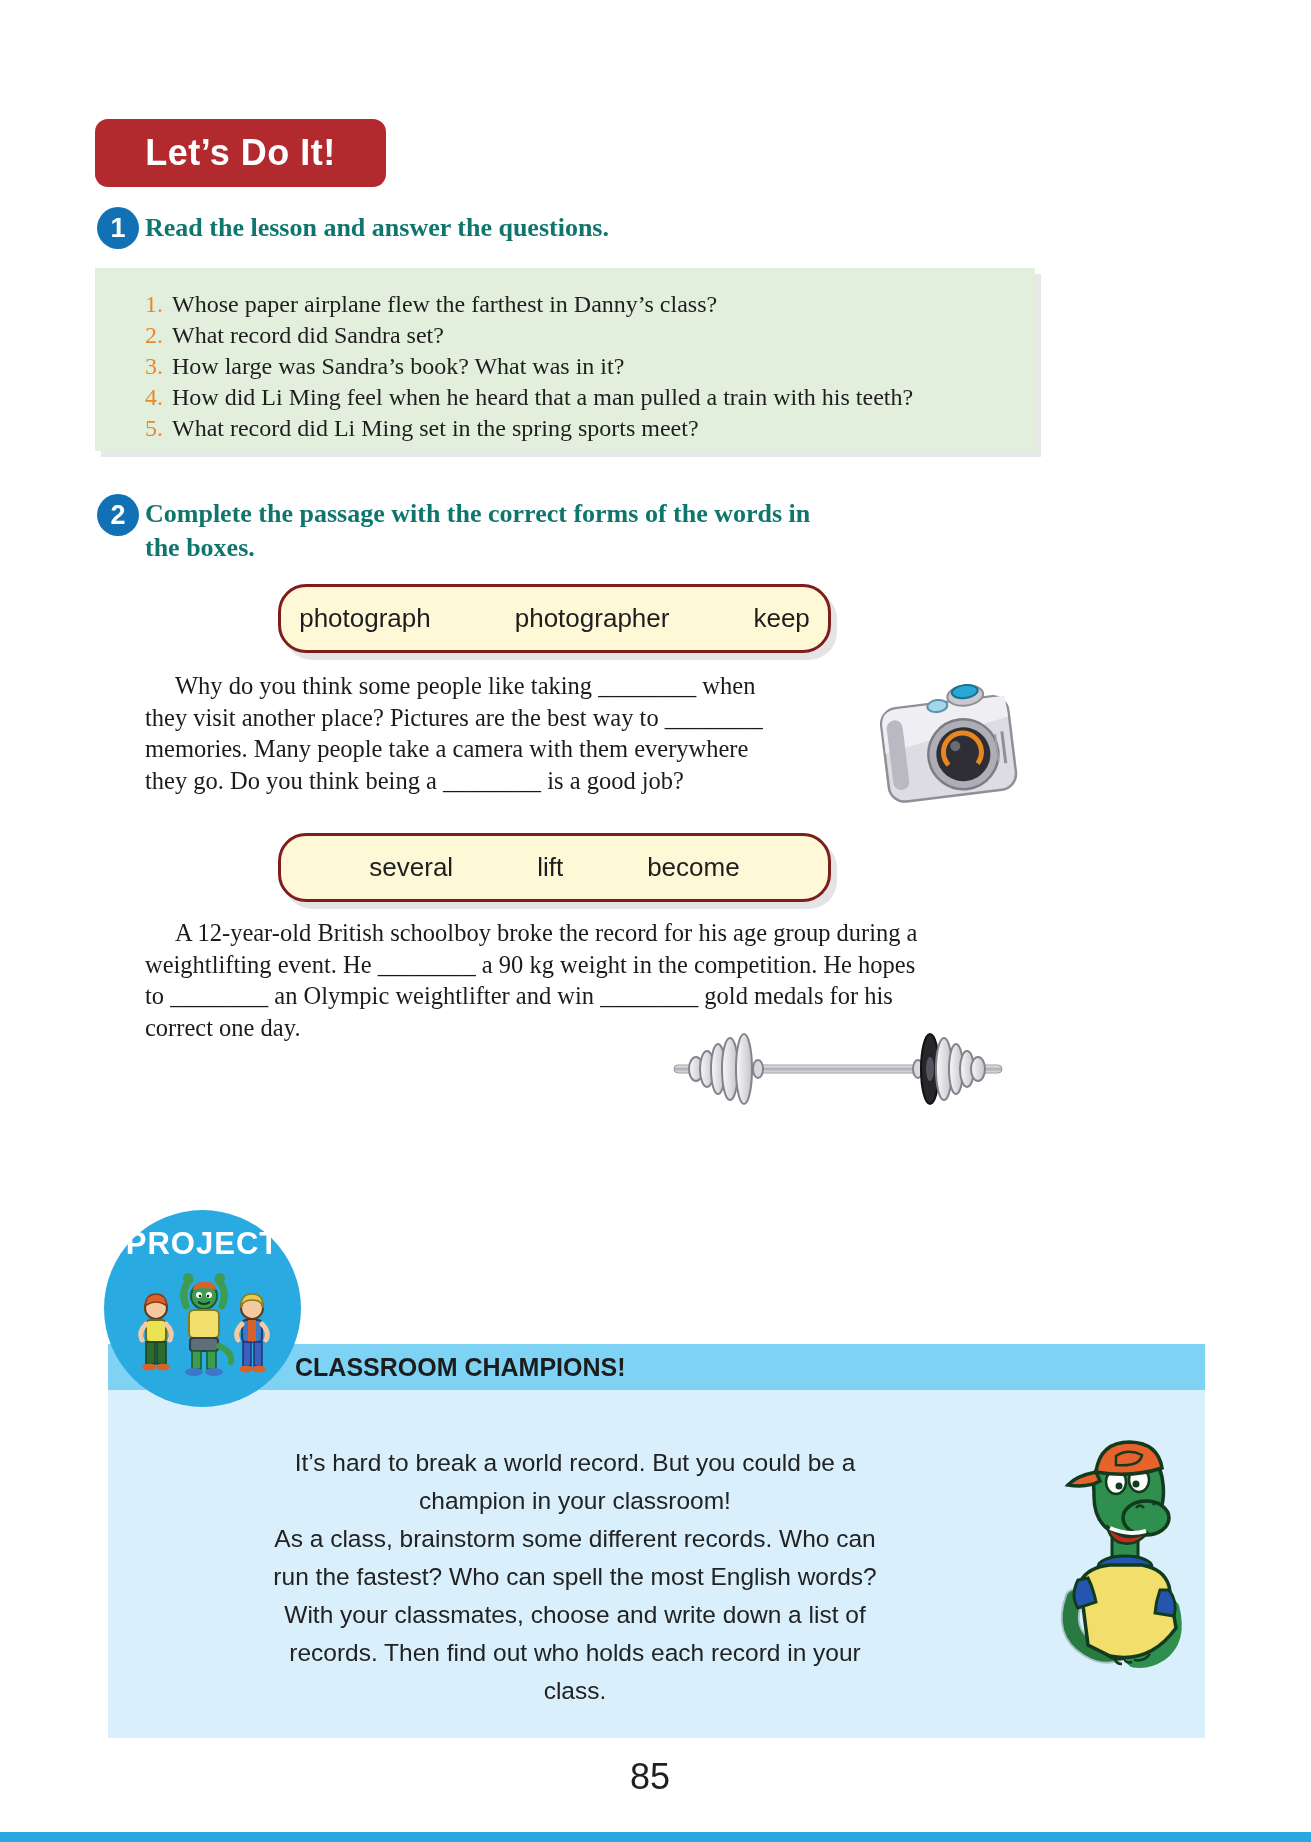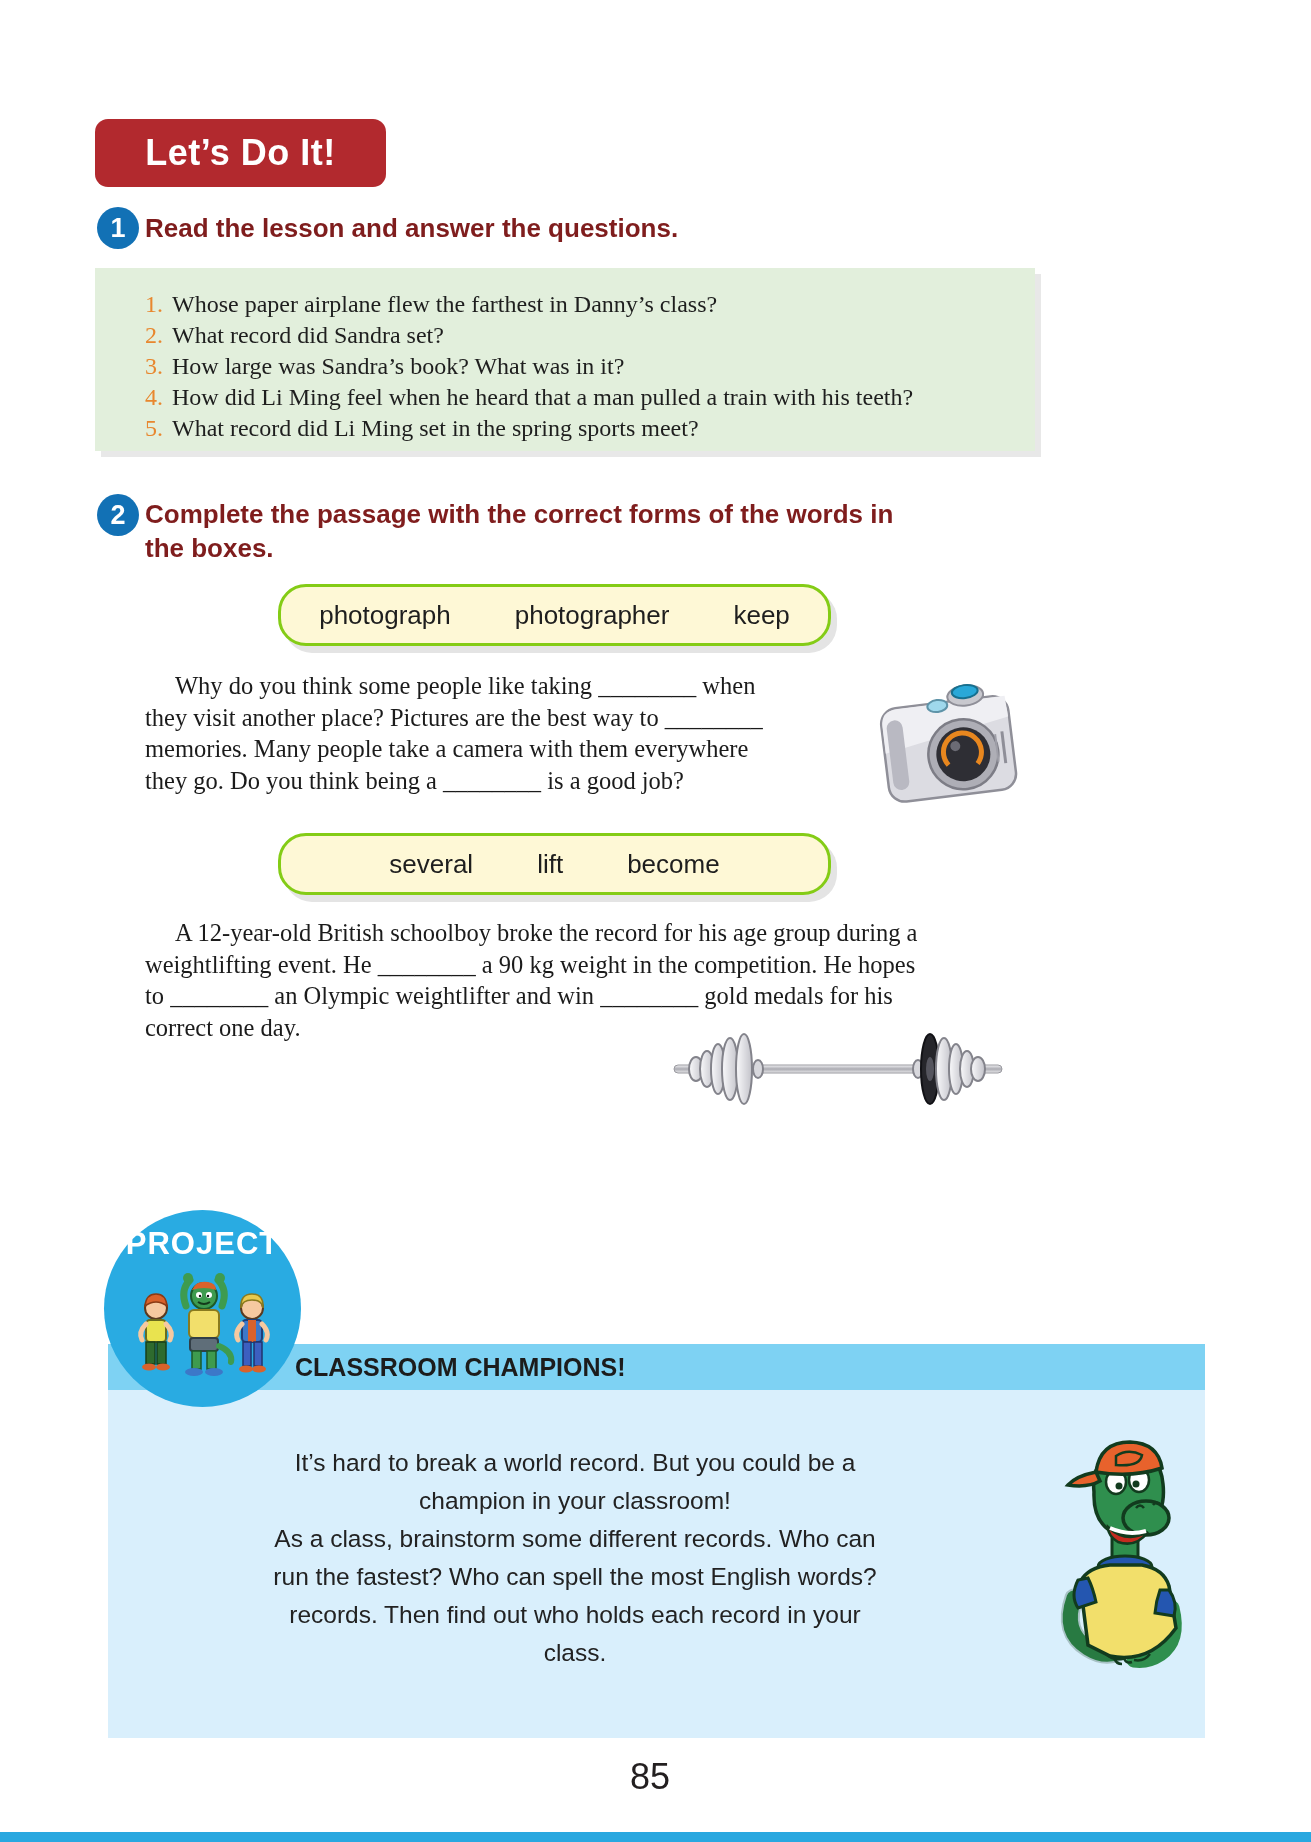--- a/index.html
+++ b/index.html
@@ -14,36 +14,36 @@
     display:flex; align-items:center; justify-content:center;
   }
   .banner-text { color:#ffffff; font-size:36px; font-weight:bold; letter-spacing:.5px; }
   
   .num-circle {
     position:absolute; width:42px; height:42px; border-radius:50%;
     background:#1271B5; color:#fff; font-weight:bold; font-size:27px;
     display:flex; align-items:center; justify-content:center;
   }
   .ex-title {
-    position:absolute; color:#7f1d1d; font-weight:bold; font-size:26px; line-height:34px;
+    position:absolute; color:#0f766e; font-weight:bold; font-size:26px; line-height:34px;font-family:Liberation Serif, serif;
   }
   
   .green-box {
     position:absolute; left:95px; top:262px; width:940px; height:183px;
     background:#E2EFDC; box-shadow:6px 6px 0 #E8E8E8;
     padding:21px 0 0 50px; box-sizing:border-box;
   }
   .q { font-family:"Liberation Serif", serif; font-size:24px; line-height:31px; color:#1e1e1e; }
   .qn { color:#E8872E; margin-right:9px; }
   
   .word-box {
-    position:absolute; left:278px; width:553px; height:62px; box-sizing:border-box;
-    background:#FEF8D6; border:3px solid #84cc16; border-radius:28px;
+    position:absolute; left:278px; width:553px; height:69px; box-sizing:border-box;
+    background:#FEF8D6; border:3px solid #7f1d1d; border-radius:28px;
     box-shadow:6px 7px 0 #E4E4E4;
-    display:flex; align-items:center; justify-content:center; gap:64px;
+    display:flex; align-items:center; justify-content:center; gap:84px;
     font-size:26px; color:#1e1e1e;
   }
   #word-box-1 { top:578px; }
   #word-box-2 { top:827px; }
   
   .passage {
     position:absolute; font-family:"Liberation Serif", serif;
     font-size:24.5px; line-height:31.5px; color:#1b1b1b;
   }
   #passage1 { left:145px; top:664px; }
@@ -249,20 +249,21 @@
 
   <div class="blue-box">
     <div class="blue-band">
       <div class="band-title">CLASSROOM CHAMPIONS!</div>
     </div>
     <div class="project-body">
       <div>It’s hard to break a world record. But you could be a</div>
       <div>champion in your classroom!</div>
       <div>As a class, brainstorm some different records. Who can</div>
       <div>run the fastest? Who can spell the most English words?</div>
+      <div>With your classmates, choose and write down a list of</div>
       <div>records. Then find out who holds each record in your class.</div>
     </div>
   </div>
 
   <div class="danny-wrap">
     <svg width="156" height="292" viewBox="0 0 156 292">
 
       <path d="M26 168 q-12 34 14 50 q16 10 30 4" fill="none" stroke="#2F8F4E" stroke-width="15" stroke-linecap="round"></path>
       <path d="M124 178 q8 32 -12 46 q-12 8 -26 6" fill="none" stroke="#2F8F4E" stroke-width="15" stroke-linecap="round"></path>
       <path d="M26 168 q-12 34 14 50 q16 10 30 4" fill="none" stroke="#123B1E" stroke-width="19" stroke-linecap="round" opacity="0.25"></path>

